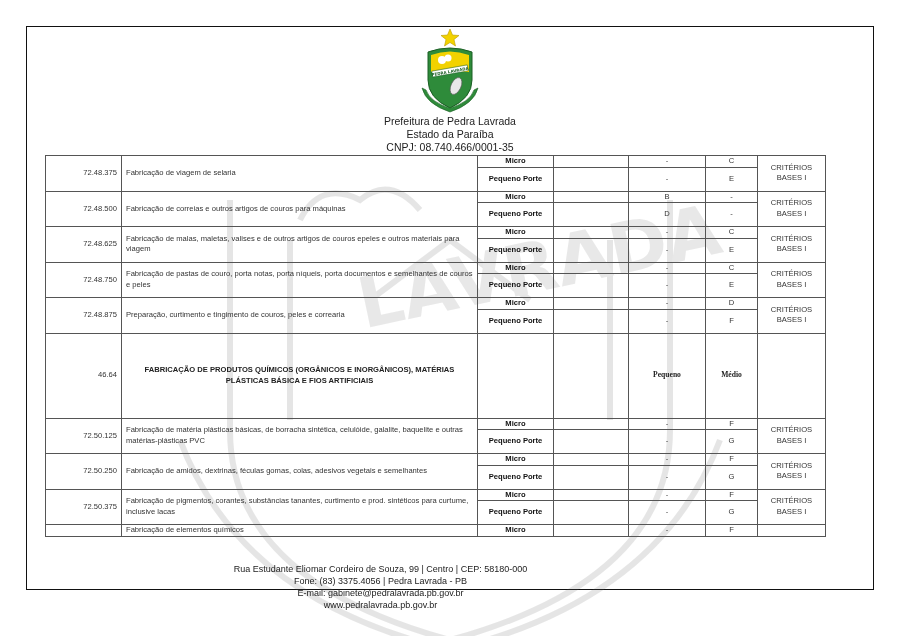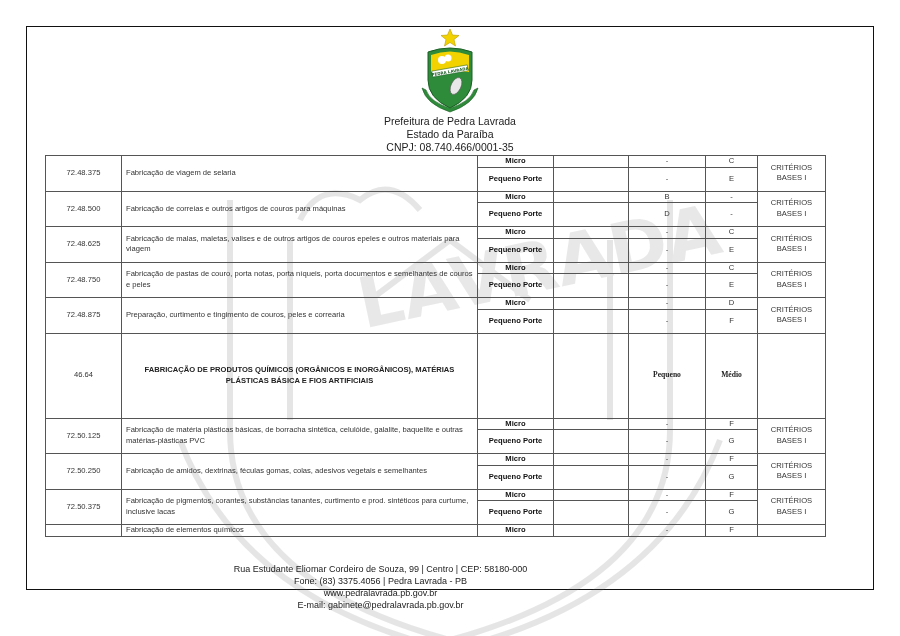--- a/index.html
+++ b/index.html
@@ -7,21 +7,21 @@
          font-family: "Liberation Sans", "DejaVu Sans", sans-serif; color: #222; }
   .page-frame { position: absolute; left: 26px; top: 26px; width: 848px; height: 564px;
                 border: 1.5px solid #111; box-sizing: border-box; }
   .watermark { position: absolute; left: 120px; top: 180px; width: 660px; height: 470px; pointer-events: none; opacity: 0.16; }
   .crest { position: absolute; left: 418px; top: 28px; width: 64px; height: 86px; }
   .header-lines { position: absolute; left: 0; top: 115px; width: 900px; text-align: center;
                   font-size: 10.5px; line-height: 13px; color: #222; }
   table.main { position: absolute; left: 45px; top: 155px; border-collapse: collapse;
                table-layout: fixed; font-size: 7.6px; color: #333; }
   table.main td { border: 1px solid #555; padding: 0 4px; vertical-align: middle; line-height: 10.5px; }
-  td.code { text-align: center; }
+  td.code { text-align: right; }
   td.desc { text-align: left; padding-left: 6px; }
   td.porte { text-align: center; font-weight: bold; color: #111; }
   td.val { text-align: center; }
   td.crit { text-align: center; vertical-align: top; padding-top: 1px; }
   td.sect-title { text-align: center; font-weight: bold; color: #222; padding: 0 12px; }
   td.sect-head { text-align: center; font-weight: bold; color: #222; font-family: Liberation Serif, serif; }
   .footer { position: absolute; left: 0; top: 563px; width: 761px; text-align: center;
             font-size: 9px; line-height: 12px; color: #222; }
 </style>
 </head>
@@ -213,15 +213,15 @@
       <td class="val">-</td>
       <td class="val">F</td>
       <td class="crit"></td>
     </tr>
   </tbody>
 </table>
 
 <div class="footer">
   <div>Rua Estudante Eliomar Cordeiro de Souza, 99 | Centro | CEP: 58180-000</div>
   <div>Fone: (83) 3375.4056 | Pedra Lavrada - PB</div>
+  <div>E-mail: gabinete@pedralavrada.pb.gov.br</div>
   <div>www.pedralavrada.pb.gov.br</div>
-  <div>E-mail: gabinete@pedralavrada.pb.gov.br</div>
 </div>
 
 </body></html>

